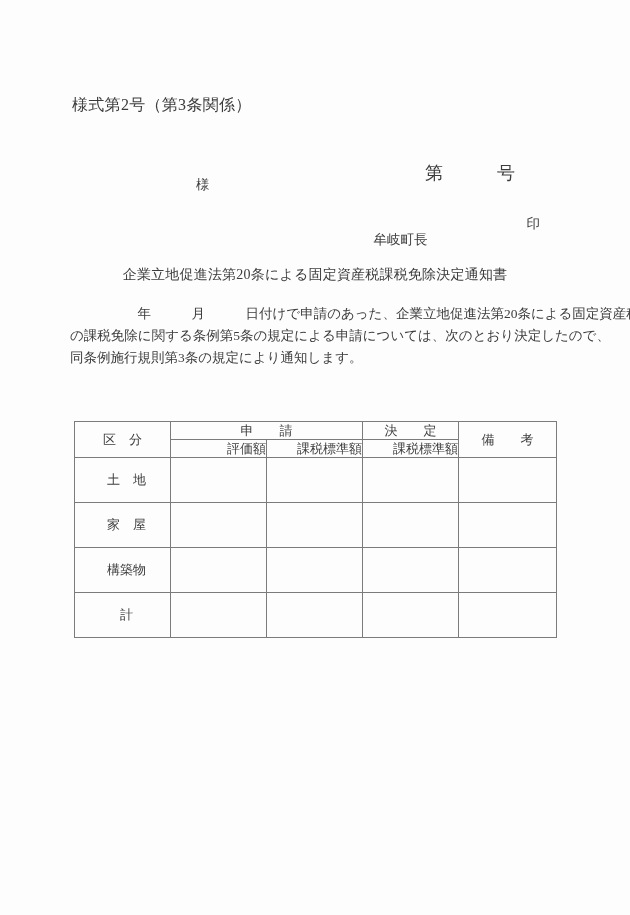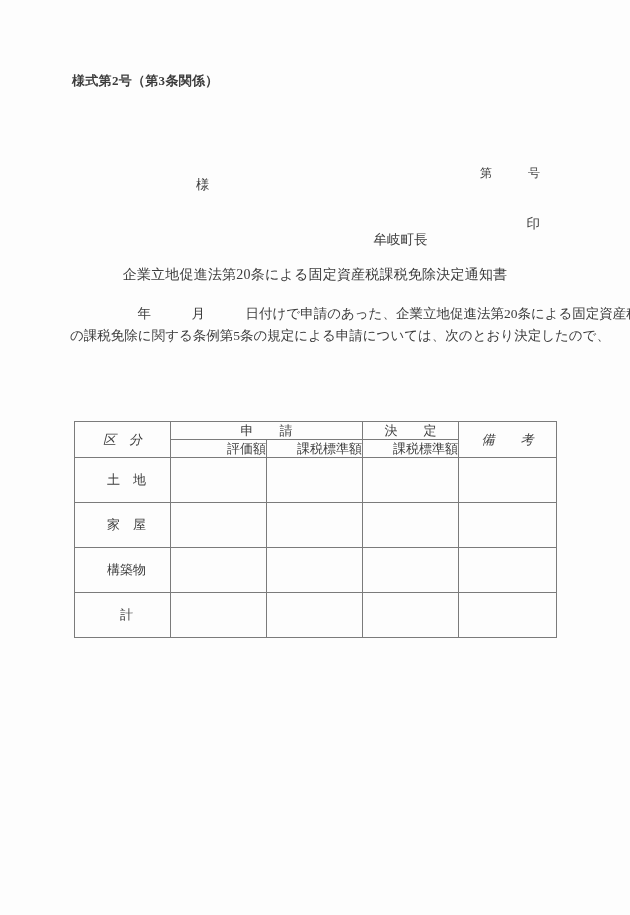--- a/index.html
+++ b/index.html
@@ -19,36 +19,35 @@
   }
   .page {
     position: absolute;
     inset: 0;
   }
 
   
   .form-code {
     position: absolute;
     left: 72px;
-    top: 72px;
-    font-size: 13px;
+    top: 95px;
+    font-size: 16px;
     letter-spacing: 0.3px;
     white-space: pre;
-    font-weight: bold;
   }
 
   
   .doc-meta {
     position: absolute;
     left: 400px;
     top: 118px;
     width: 140px;
-    font-size: 12px;
+    font-size: 18px;
     line-height: 22px;
-    text-align: right;
+    text-align: center;
     white-space: pre;
   }
   .doc-meta .meta-line {
     display: block;
     white-space: pre;
   }
 
   
   .addressee {
     position: absolute;
@@ -128,21 +127,21 @@
   .col-kubun   { width: 96px; }
   .col-hyoka   { width: 96px; }
   .col-kazei1  { width: 96px; }
   .col-kazei2  { width: 96px; }
   .col-biko    { width: 98px; }
 
   tr.head-row-top td { height: 17px; line-height: 17px; }
   tr.head-row-bottom td { height: 17px; line-height: 17px; text-align: right; }
   tr.data-row td { height: 44px; padding-left: 8px; }
 
-  .rowspan-label { line-height: 34px; font-style: italic; }
+  .rowspan-label { line-height: 34px; }
 </style>
 </head>
 <body>
 
 <div class="page">
 
   <div class="form-code">様式第2号（第3条関係）</div>
 
   <div class="doc-meta">
     <span class="meta-line">第　　　号</span>
@@ -153,20 +152,21 @@
   <div class="issuer">
     <span class="issuer-name">牟岐町長</span>
     <span class="seal-mark">印</span>
   </div>
 
   <div class="doc-title">企業立地促進法第20条による固定資産税課税免除決定通知書</div>
 
   <div class="body-text">
     <span class="para-line">　　　　　年　　　月　　　日付けで申請のあった、企業立地促進法第20条による固定資産税</span>
     <span class="para-line">の課税免除に関する条例第5条の規定による申請については、次のとおり決定したので、</span>
+    <span class="para-line">同条例施行規則第3条の規定により通知します。</span>
   </div>
 
   <div class="table-wrap">
     <table class="form-table">
       <colgroup>
         <col class="col-kubun">
         <col class="col-hyoka">
         <col class="col-kazei1">
         <col class="col-kazei2">
         <col class="col-biko">

